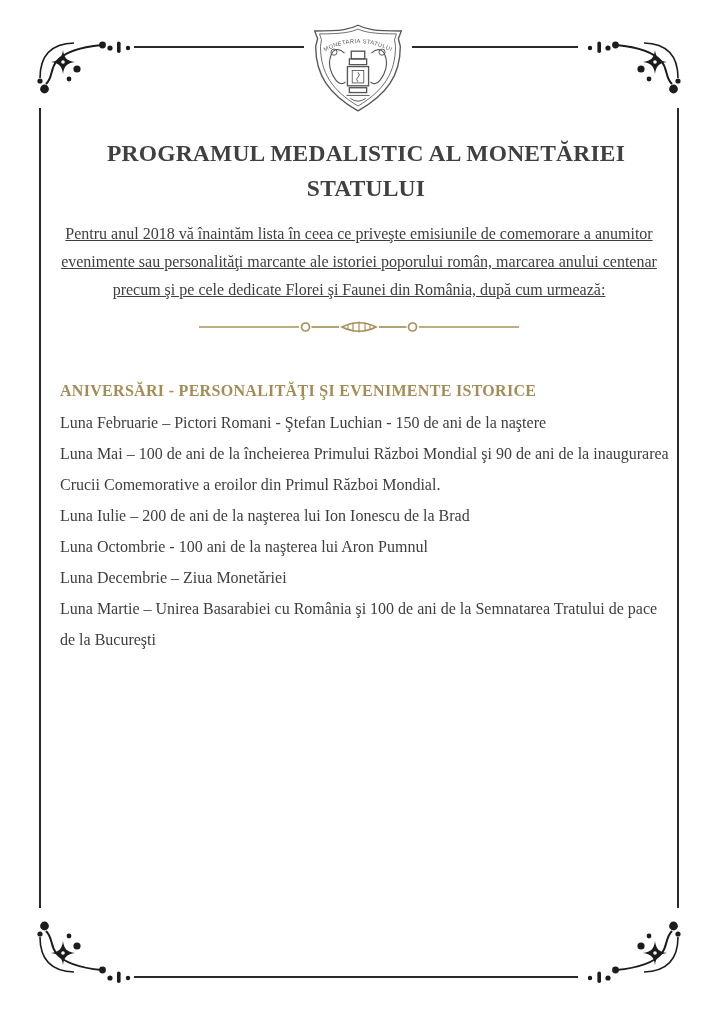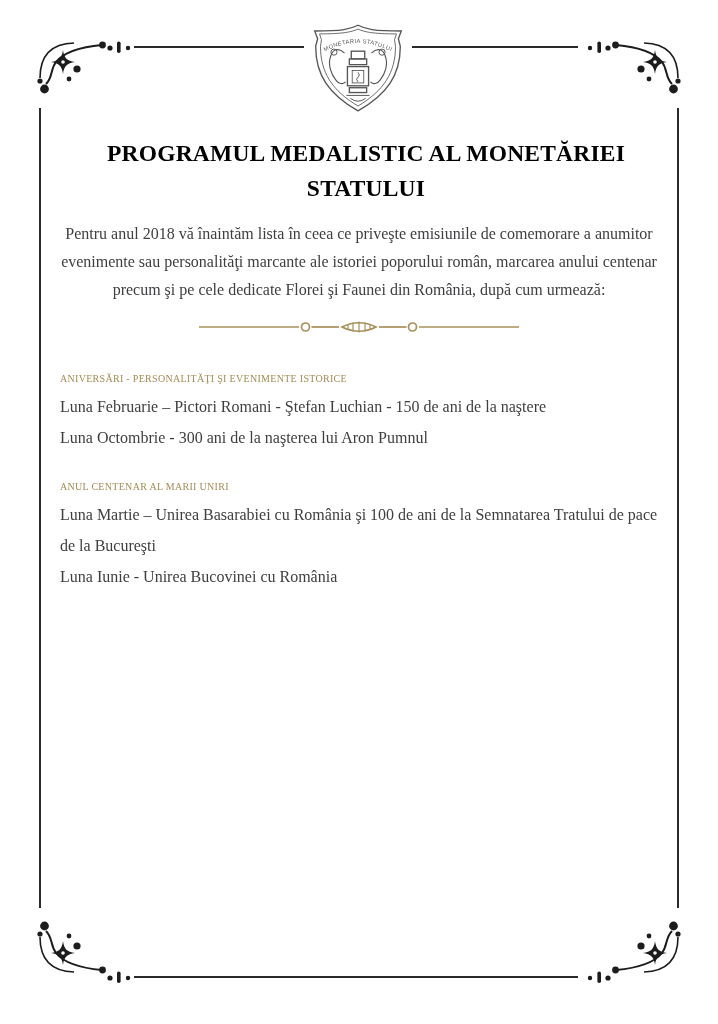--- a/index.html
+++ b/index.html
@@ -15,31 +15,31 @@
   .dotbar{position:absolute;width:26px;height:14px}
   .flip-x{transform:scaleX(-1)}
   .flip-y{transform:scaleY(-1)}
   .flip-xy{transform:scale(-1,-1)}
   
   .crest{position:absolute;left:308px;top:22px;width:100px;height:93px}
   
   .content{position:absolute;left:42px;top:0;width:634px}
   .title{
     margin:136px 0 0 14px;text-align:center;font-weight:bold;
-    font-size:23.5px;line-height:35px;color:#000000;letter-spacing:0.2px;
+    font-size:23.5px;line-height:35px;color:#404040;letter-spacing:0.2px;
   }
   .intro{
     margin:14px auto 0 auto;width:600px;text-align:center;
-    font-size:16px;line-height:28px;
+    font-size:16px;line-height:28px;text-decoration:underline;
   }
   .divider{display:block;margin:13px auto 0 auto}
   .section{margin:0}
   .section-heading{
-    margin:36px 0 7px 18px;font-weight:normal;color:#a38c55;
-    font-size:10px;letter-spacing:0.3px;
+    margin:45px 0 7px 18px;font-weight:bold;color:#a38c55;
+    font-size:16px;letter-spacing:0.3px;
   }
   .item{
     margin:0 0 0 18px;max-width:628px;
     font-size:16px;line-height:31px;
   }
 </style>
 </head>
 <body>
 
 <svg width="0" height="0" style="position:absolute" aria-hidden="true">
@@ -141,22 +141,23 @@
       <line x1="171" y1="7.2" x2="171" y2="12.8" stroke-width="1.2"></line>
       <line x1="180" y1="10" x2="207.5" y2="10"></line>
       <circle cx="213.5" cy="10" r="4"></circle>
       <line x1="220" y1="10" x2="320" y2="10"></line>
     </g>
   </svg>
 
   <div class="section">
     <h2 class="section-heading">ANIVERSĂRI - PERSONALITĂŢI ŞI EVENIMENTE ISTORICE</h2>
     <p class="item">Luna Februarie – Pictori Romani - Ştefan Luchian - 150 de ani de la naştere</p>
-    <p class="item">Luna Octombrie - 300 ani de la naşterea lui Aron Pumnul</p>
+    <p class="item">Luna Mai – 100 de ani de la încheierea Primului Război Mondial şi 90 de ani de la inaugurarea Crucii Comemorative a eroilor din Primul Război Mondial.</p>
+    <p class="item">Luna Iulie – 200 de ani de la naşterea lui Ion Ionescu de la Brad</p>
+    <p class="item">Luna Octombrie - 100 ani de la naşterea lui Aron Pumnul</p>
+    <p class="item">Luna Decembrie – Ziua Monetăriei</p>
   </div>
 
   <div class="section">
-    <h2 class="section-heading" style="margin-top:28px">ANUL CENTENAR AL MARII UNIRI</h2>
     <p class="item">Luna Martie – Unirea Basarabiei cu România şi 100 de ani de la Semnatarea Tratului de pace de la Bucureşti</p>
-    <p class="item">Luna Iunie - Unirea Bucovinei cu România</p>
   </div>
 
 </div>
 
 </body></html>

